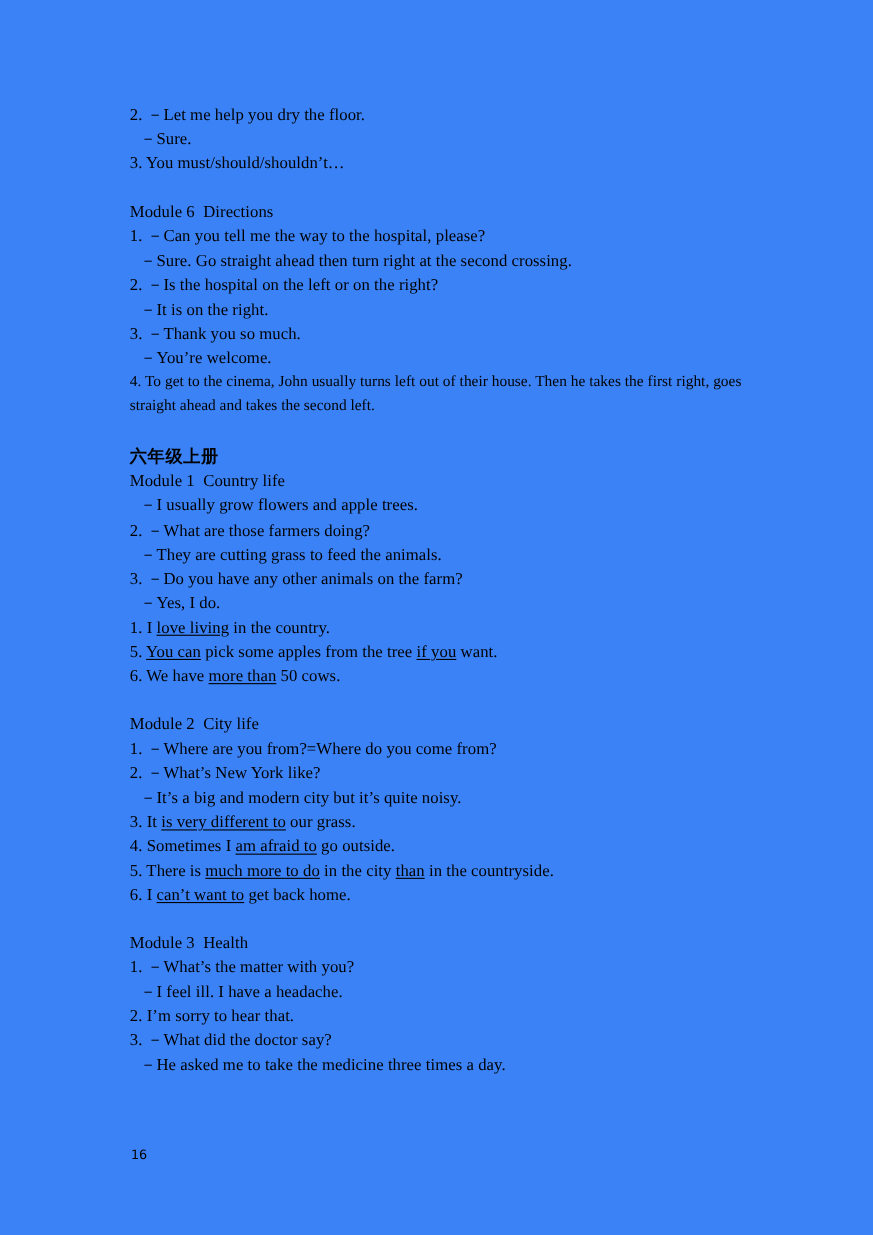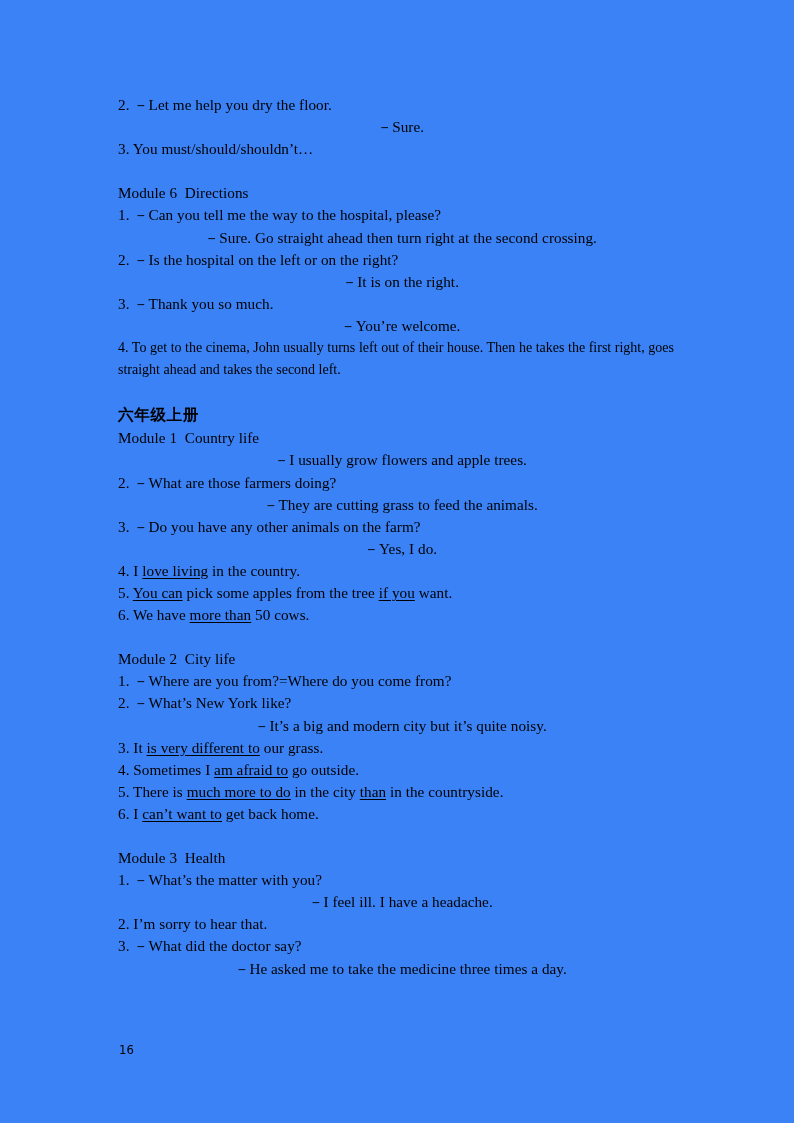--- a/index.html
+++ b/index.html
@@ -27,21 +27,21 @@
   }
   .line {
     font-size: 15.2px;
     line-height: 22.1px;
     white-space: pre-wrap;
     letter-spacing: 0.05px;
   }
   
   .line.lv0 { padding-left: 0; }
   
-  .line.lv1 { padding-left: 9px; text-align: center; }
+  .line.lv1 { padding-left: 9px; }
   
   .para {
     font-size: 14px;
     line-height: 22.1px;
     text-align: justify;
     text-justify: inter-word;
     white-space: normal;
     hyphens: none;
   }
   .spacer { height: 22.1px; }
@@ -86,21 +86,21 @@
       <div class="line lv1">－You’re welcome.</div>
       <div class="para lv0">4. To get to the cinema, John usually turns left out of their house. Then he takes the first right, goes straight ahead and takes the second left.</div>
       <div class="spacer"></div>
       <div class="cn-heading lv0">六年级上册</div>
       <div class="line module-heading lv0">Module 1&nbsp; Country life</div>
       <div class="line lv1">－I usually grow flowers and apple trees.</div>
       <div class="line lv0">2.&nbsp;－What are those farmers doing?</div>
       <div class="line lv1">－They are cutting grass to feed the animals.</div>
       <div class="line lv0">3.&nbsp;－Do you have any other animals on the farm?</div>
       <div class="line lv1">－Yes, I do.</div>
-      <div class="line lv0"><span>4. I </span><u>love living</u><span> in the country.</span></div>
+      <div class="line lv0"><span>1. I </span><u>love living</u><span> in the country.</span></div>
       <div class="line lv0"><span>5. </span><u>You can</u><span> pick some apples from the tree </span><u>if you</u><span> want.</span></div>
       <div class="line lv0"><span>6. We have </span><u>more than</u><span> 50 cows.</span></div>
       <div class="spacer"></div>
       <div class="line module-heading lv0">Module 2&nbsp; City life</div>
       <div class="line lv0">1.&nbsp;－Where are you from?=Where do you come from?</div>
       <div class="line lv0">2.&nbsp;－What’s New York like?</div>
       <div class="line lv1">－It’s a big and modern city but it’s quite noisy.</div>
       <div class="line lv0"><span>3. It </span><u>is very different to</u><span> our grass.</span></div>
       <div class="line lv0"><span>4. Sometimes I </span><u>am afraid to</u><span> go outside.</span></div>
       <div class="line lv0"><span>5. There is </span><u>much more to do</u><span> in the city </span><u>than</u><span> in the countryside.</span></div>

